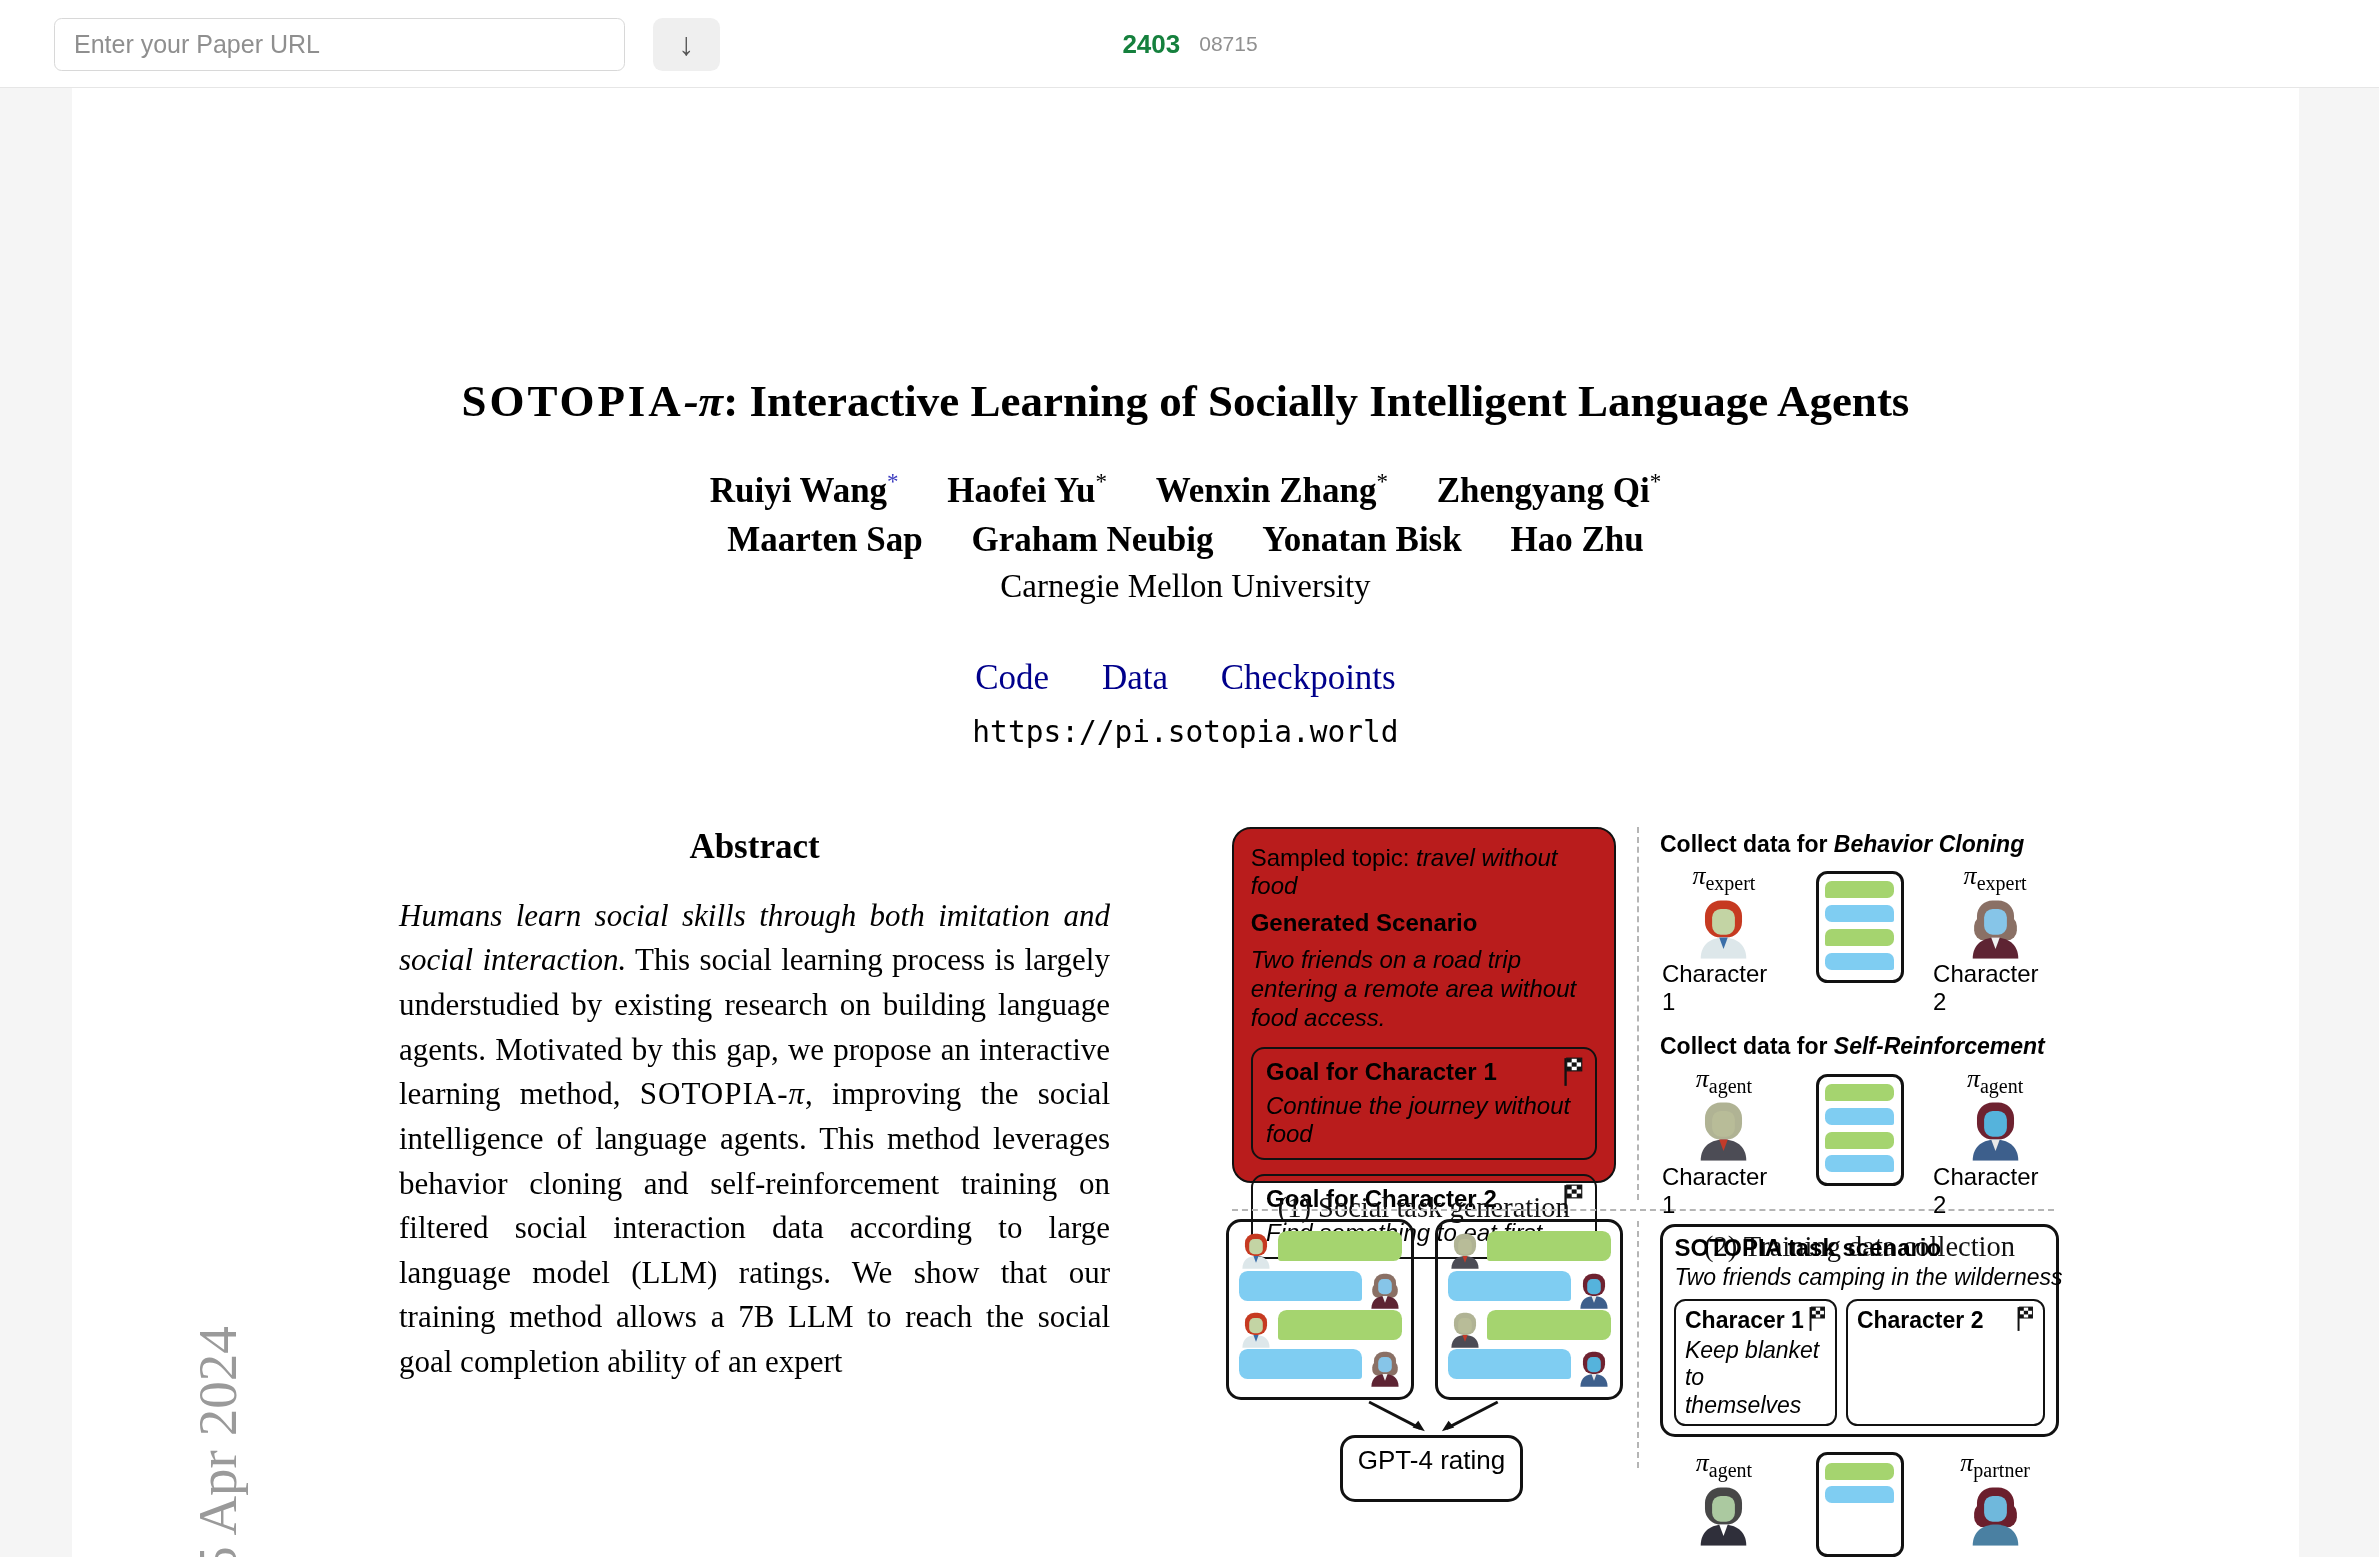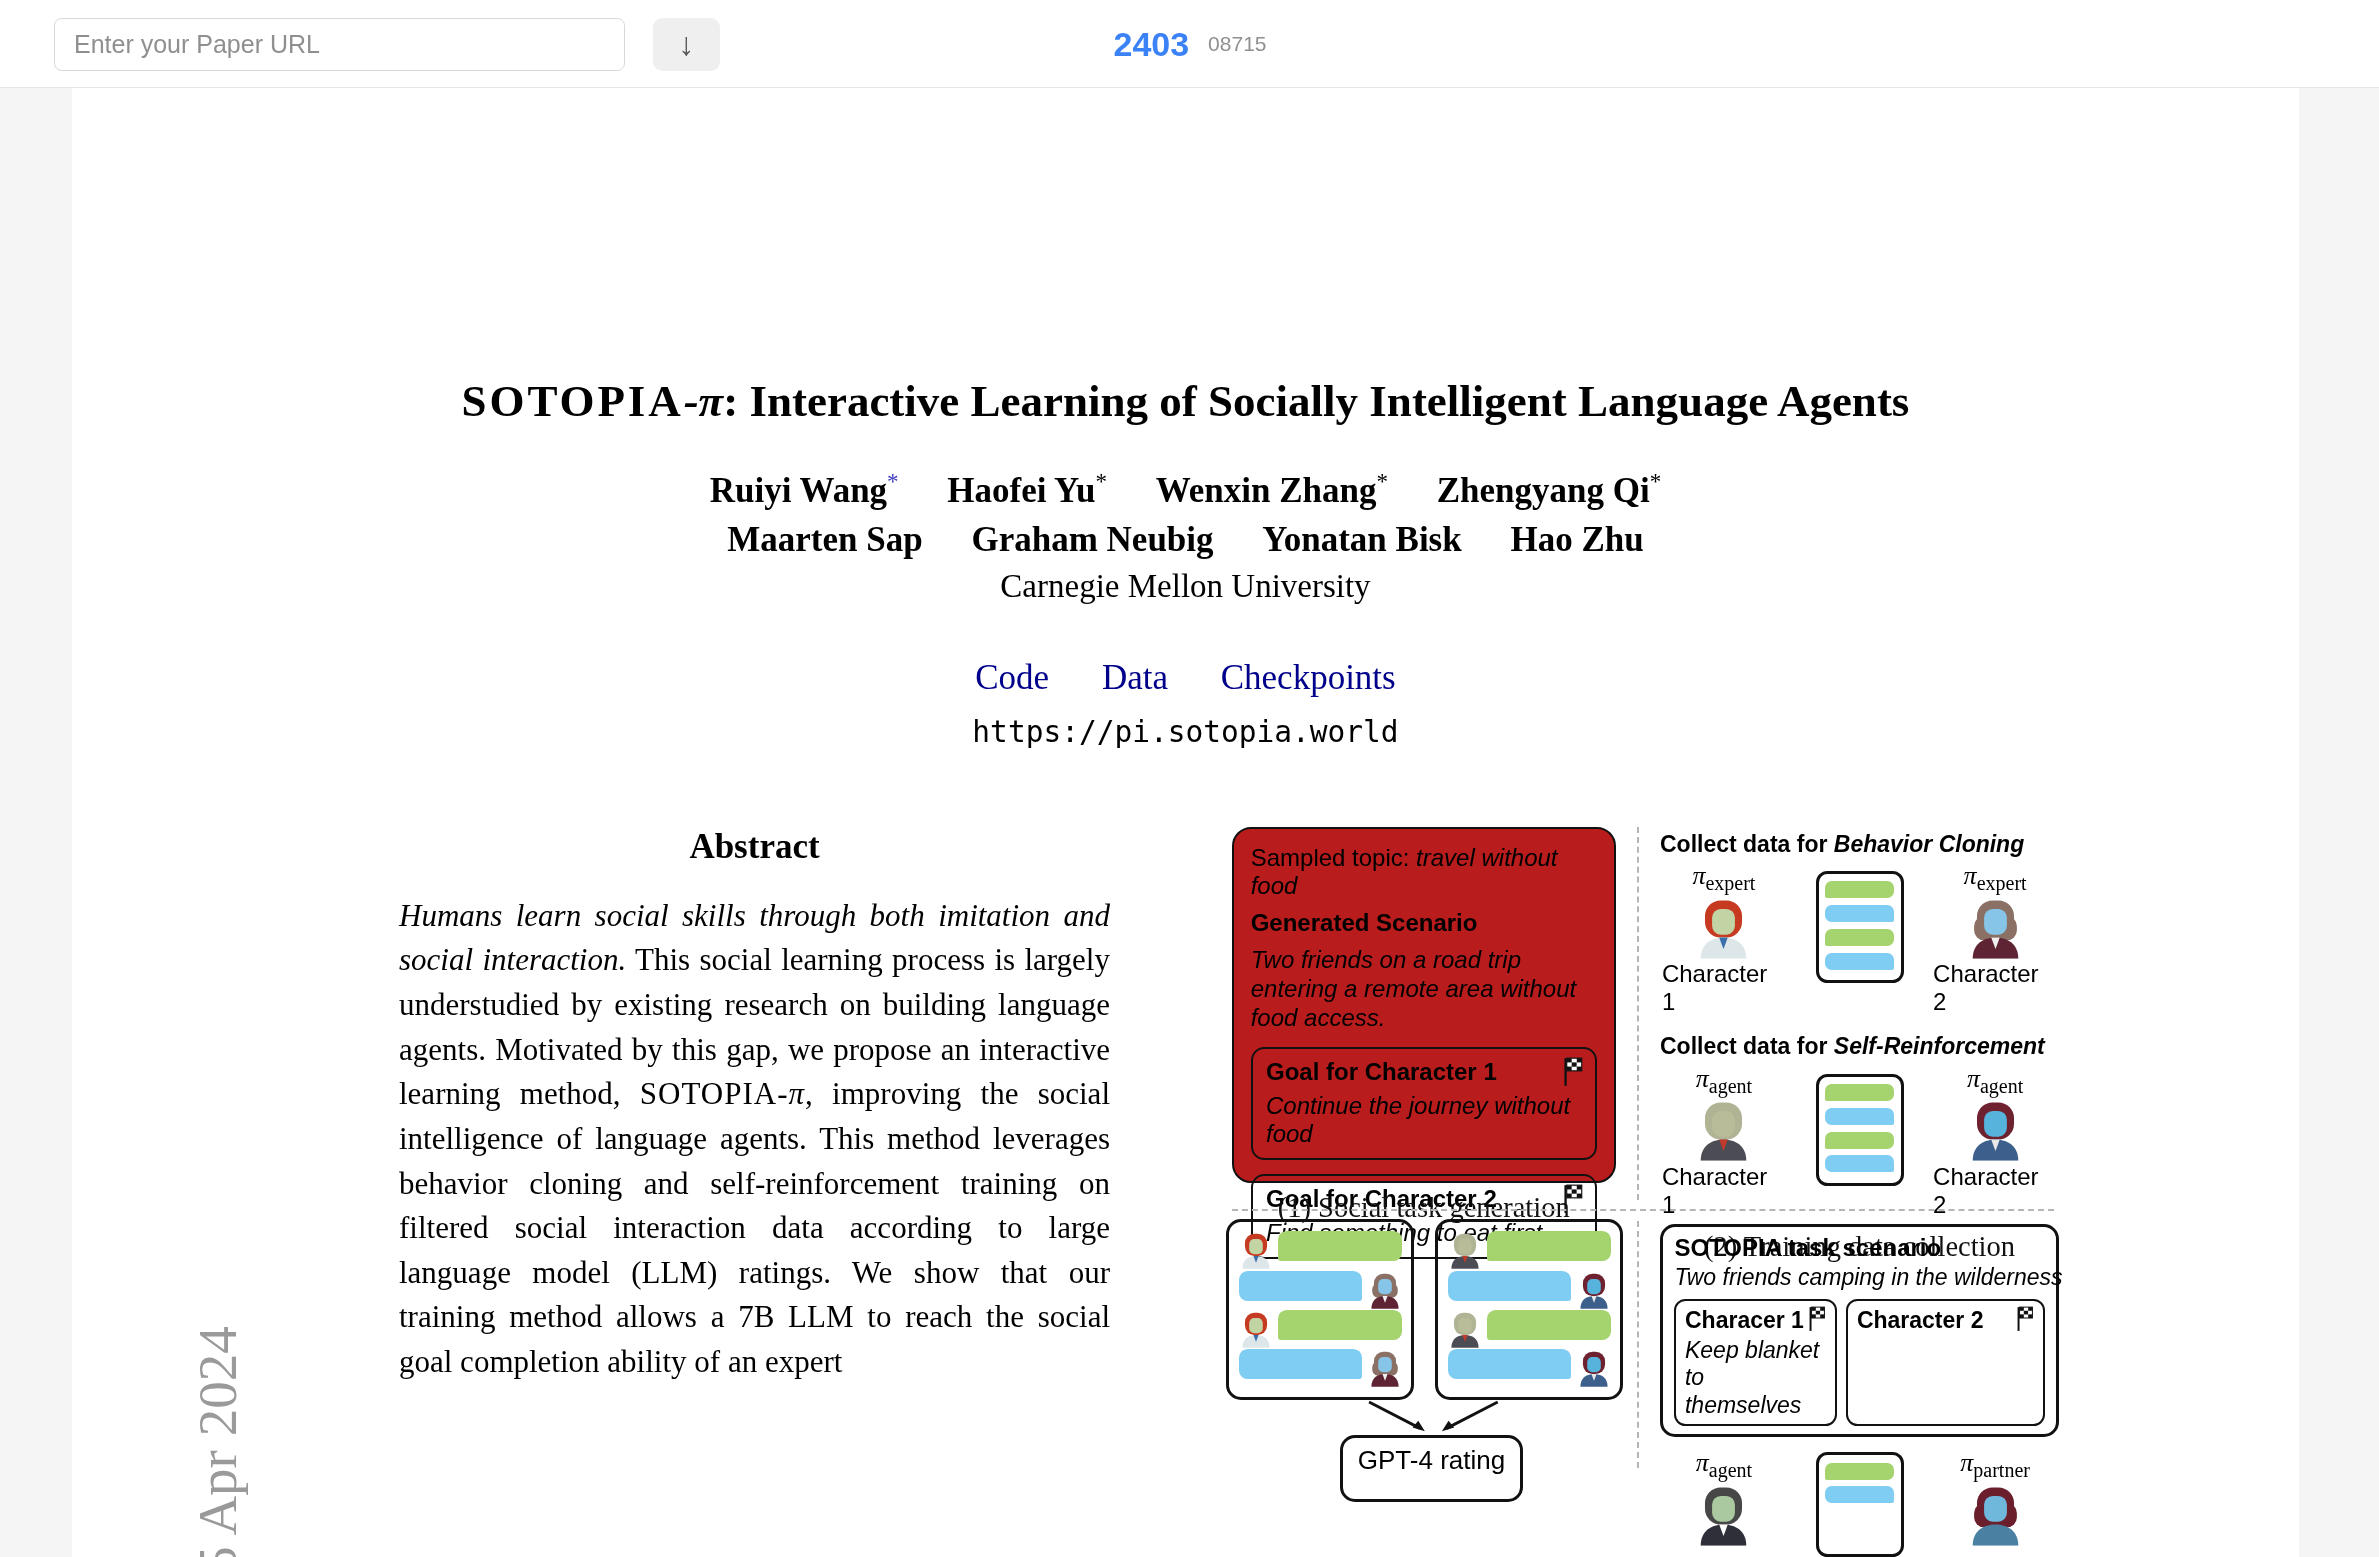--- a/index.html
+++ b/index.html
@@ -13,21 +13,21 @@
   
   .topbar{position:relative; height:88px; background:#fff; border-bottom:1px solid var(--topbar_border);}
   .url-input{position:absolute; left:54px; top:18px; width:571px; height:53px;
     border:1.9px solid #d8d8d8; border-radius:7.6px; padding:0 19px; font-size:25px; color:#444;
     font-family:"Liberation Sans", sans-serif; outline:none;}
   .url-input::placeholder{color:#8f8f8f;}
   .dl-btn{position:absolute; left:653px; top:18px; width:67px; height:53px; background:#efefef;
     border:none; border-radius:9.5px; font-size:32px; color:#555; cursor:pointer; line-height:53px;}
   .paper-id{position:absolute; left:0; right:0; top:0; height:88px; display:flex;
     justify-content:center; align-items:center; gap:19px; pointer-events:none;}
-  .paper-id .pid-main{font-size:34px; font-weight:600; color:#3b82f6;}
+  .paper-id .pid-main{font-size:26px; font-weight:600; color:#15803d;}
   .paper-id .pid-sub{font-size:21px; color:#909090;}
   
   .content{position:relative; height:1470px; background:var(--page_bg);}
   .page{position:absolute; left:72px; top:0; width:2227px; height:1470px; background:#fff; overflow:hidden;}
   .stamp{position:absolute; left:114px; top:1046px; height:533px;
     writing-mode:vertical-rl; transform:rotate(180deg);
     font-family:"Liberation Serif", serif; font-size:55px; color:var(--stamp_gray); white-space:nowrap;}
   .center{text-align:center;}
   .title{margin-top:287px; font-family:"Liberation Serif", serif; font-size:45px; color:#000;}
   .title .logo{font-weight:600; letter-spacing:2.9px;}

